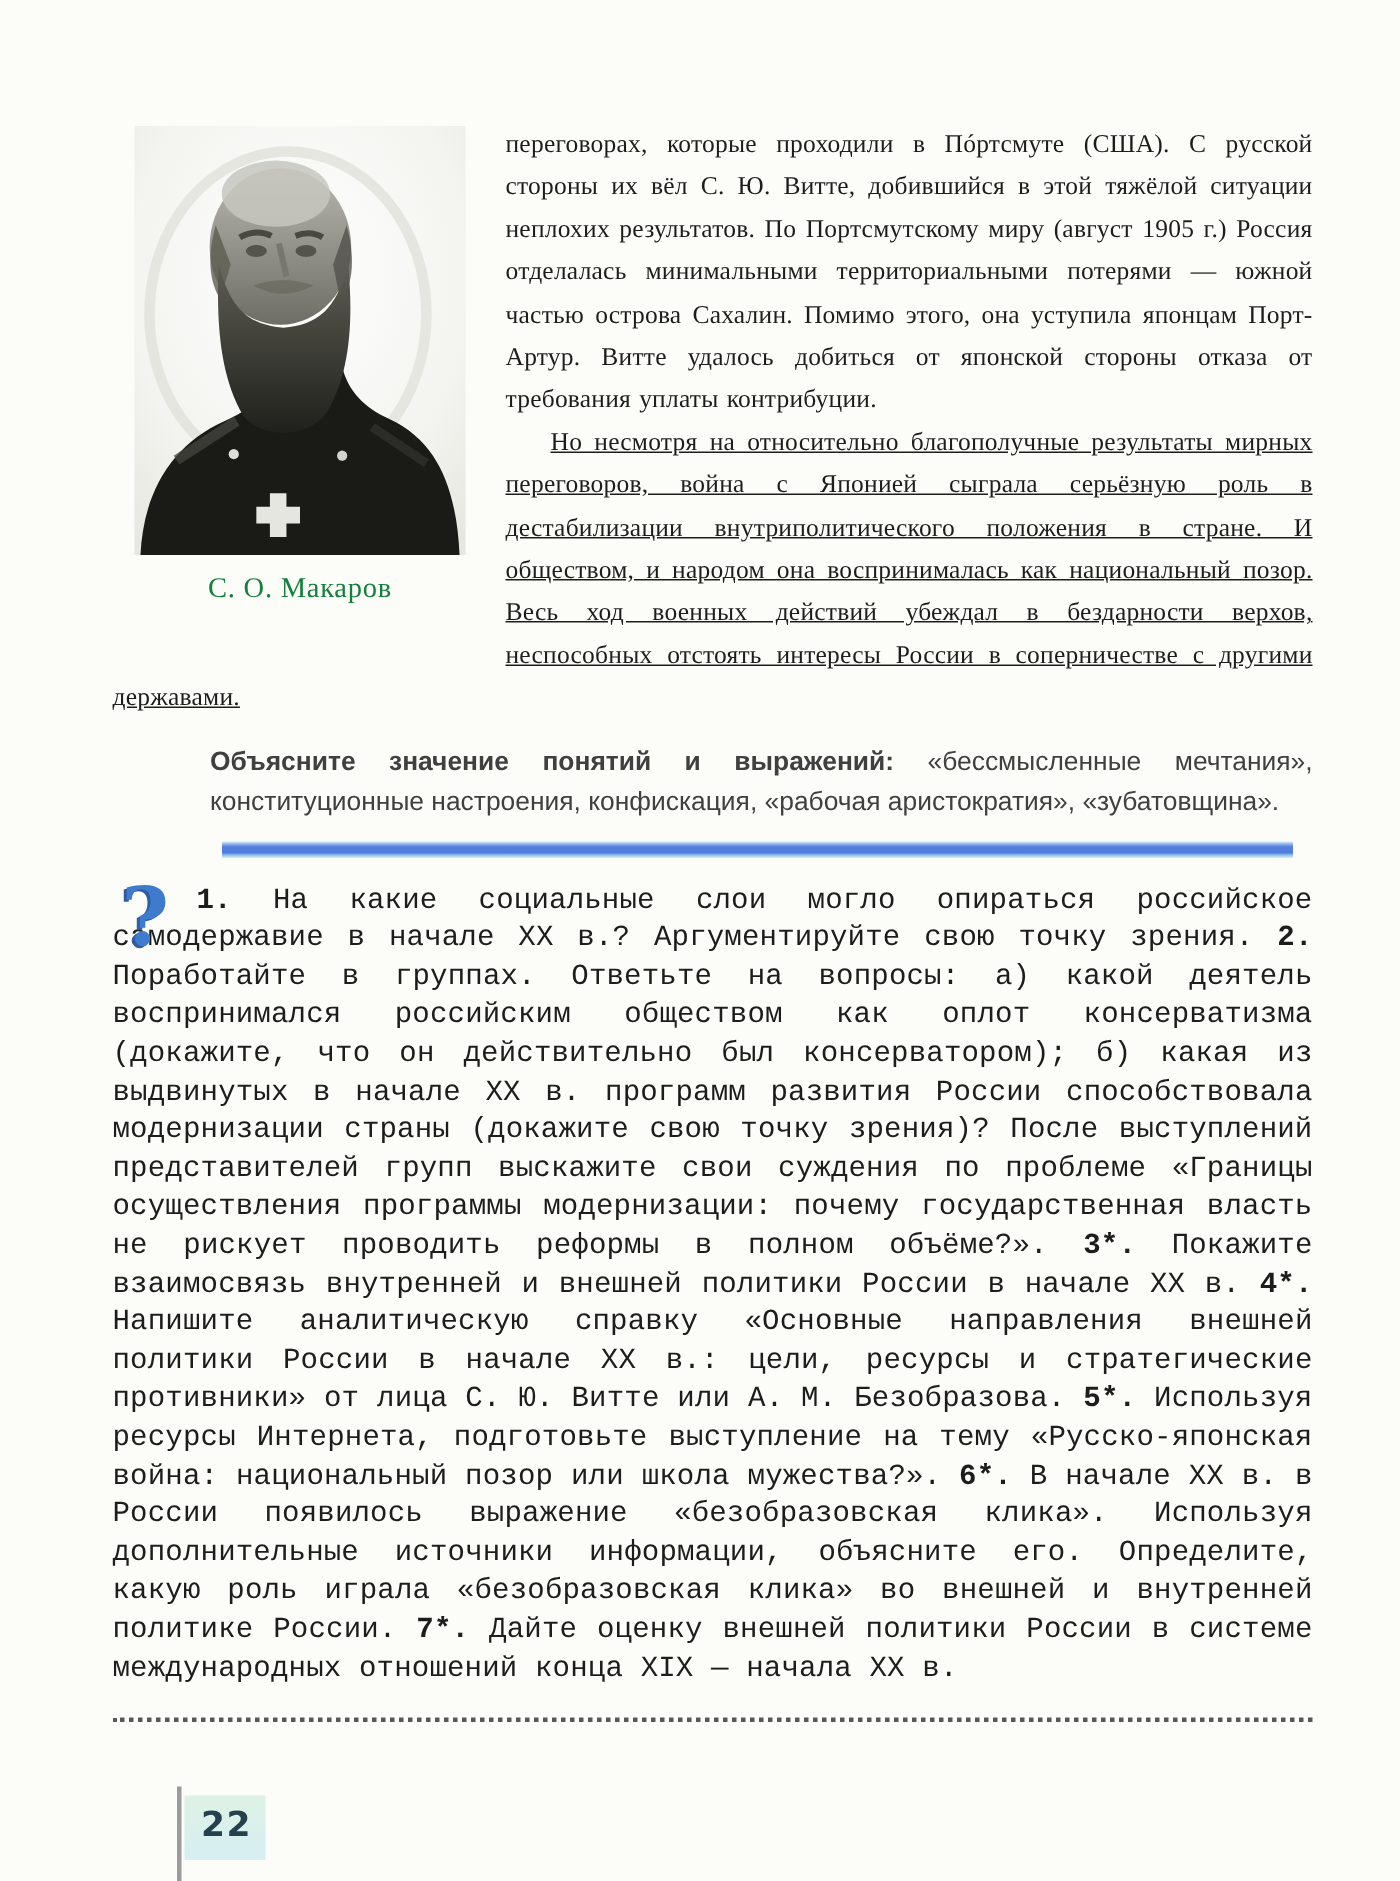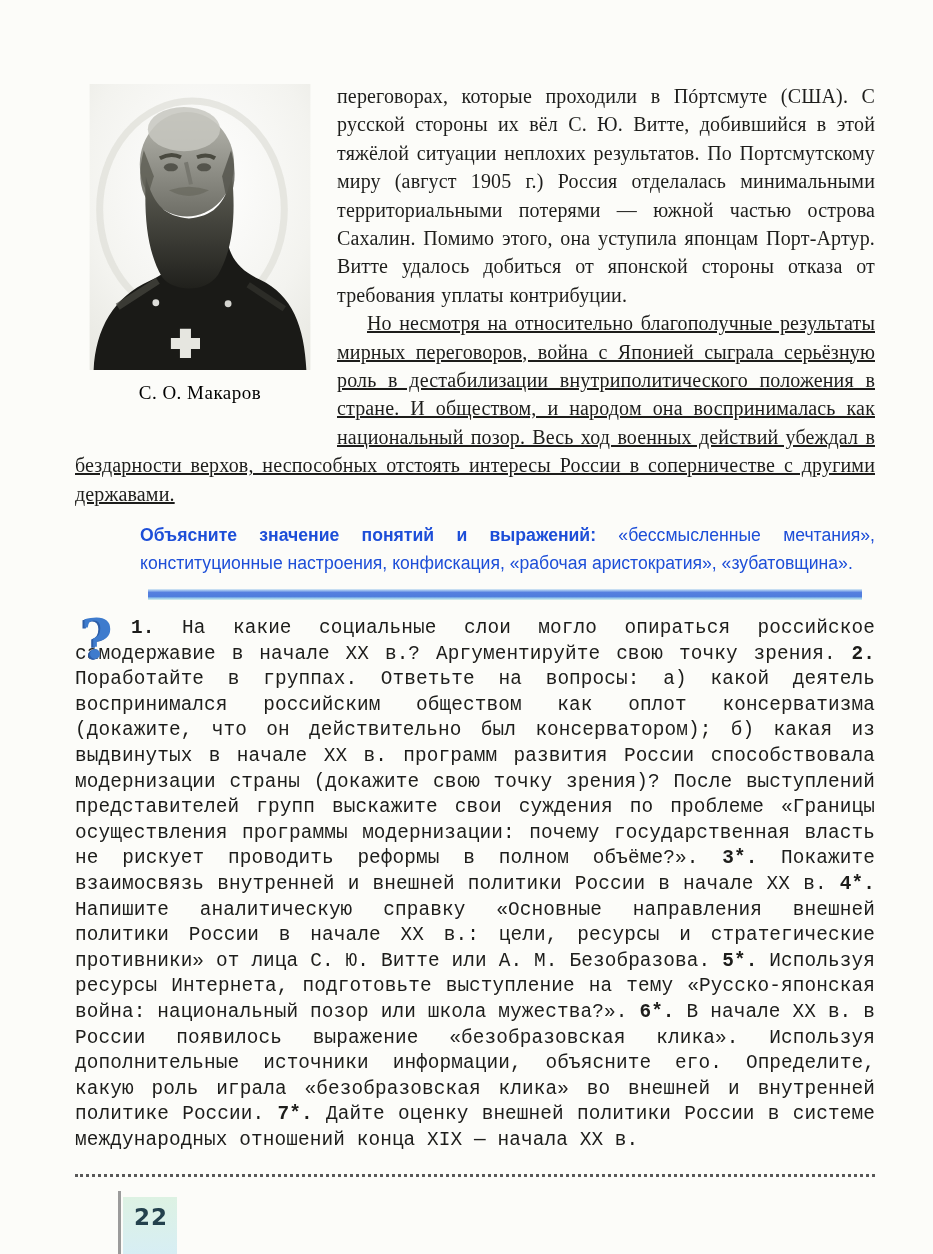--- a/index.html
+++ b/index.html
@@ -15,37 +15,37 @@
 
   
   figure.portrait{
     float:left;width:222px;
     margin:2px 26px 20px 14px;
     padding:0;
   }
   .photo-frame{width:222px;height:286px;display:block;}
   figcaption{
     margin-top:12px;text-align:center;
-    font-size:19px;letter-spacing:.5px;color:#000000;
+    font-size:19px;letter-spacing:.5px;color:#15803d;
   }
 
   
   .body-p{
-    margin:0;font-size:20px;line-height:28.4px;
+    margin:0;font-size:17px;line-height:28.4px;
     text-align:justify;letter-spacing:.15px;word-spacing:1px;
   }
   .body-p.indent{text-indent:30px;text-decoration:underline;}
 
   
   .task{
     clear:none;
     margin:14px 0 0 65px;
     font-family:"Liberation Sans", sans-serif;
     font-size:17.6px;line-height:27.5px;
-    text-align:justify;color:#1d4ed8;
+    text-align:justify;color:#404040;
   }
   .task b{font-weight:700;}
 
   
   .section-rule{
     margin:12px 13px 0 73px;height:11px;
     background:linear-gradient(180deg,
       #dceef4 0%, #8fb3ec 16%, #567fdf 32%,
       #4f7ddd 68%, #8cc0e9 82%, #d9f0ec 100%);
   }
@@ -73,21 +73,21 @@
     border-top:3px dotted #585858;
   }
 
   
   .page-bar{
     position:absolute;left:118px;top:1191px;
     width:3px;height:63px;background:#9b9b9b;
   }
   .page-box{
     position:absolute;left:123px;top:1197px;
-    width:54px;height:57px;
+    width:54px;height:43px;
     background:linear-gradient(180deg,#ddf2e3 0%,#d7eef4 100%);
   }
   .page-num{
     font-family:"DejaVu Sans", sans-serif;
     font-weight:700;font-size:23px;color:#24414d;
     padding:7px 0 0 11px;letter-spacing:1px;
   }
 </style>
 </head>
 <body>

